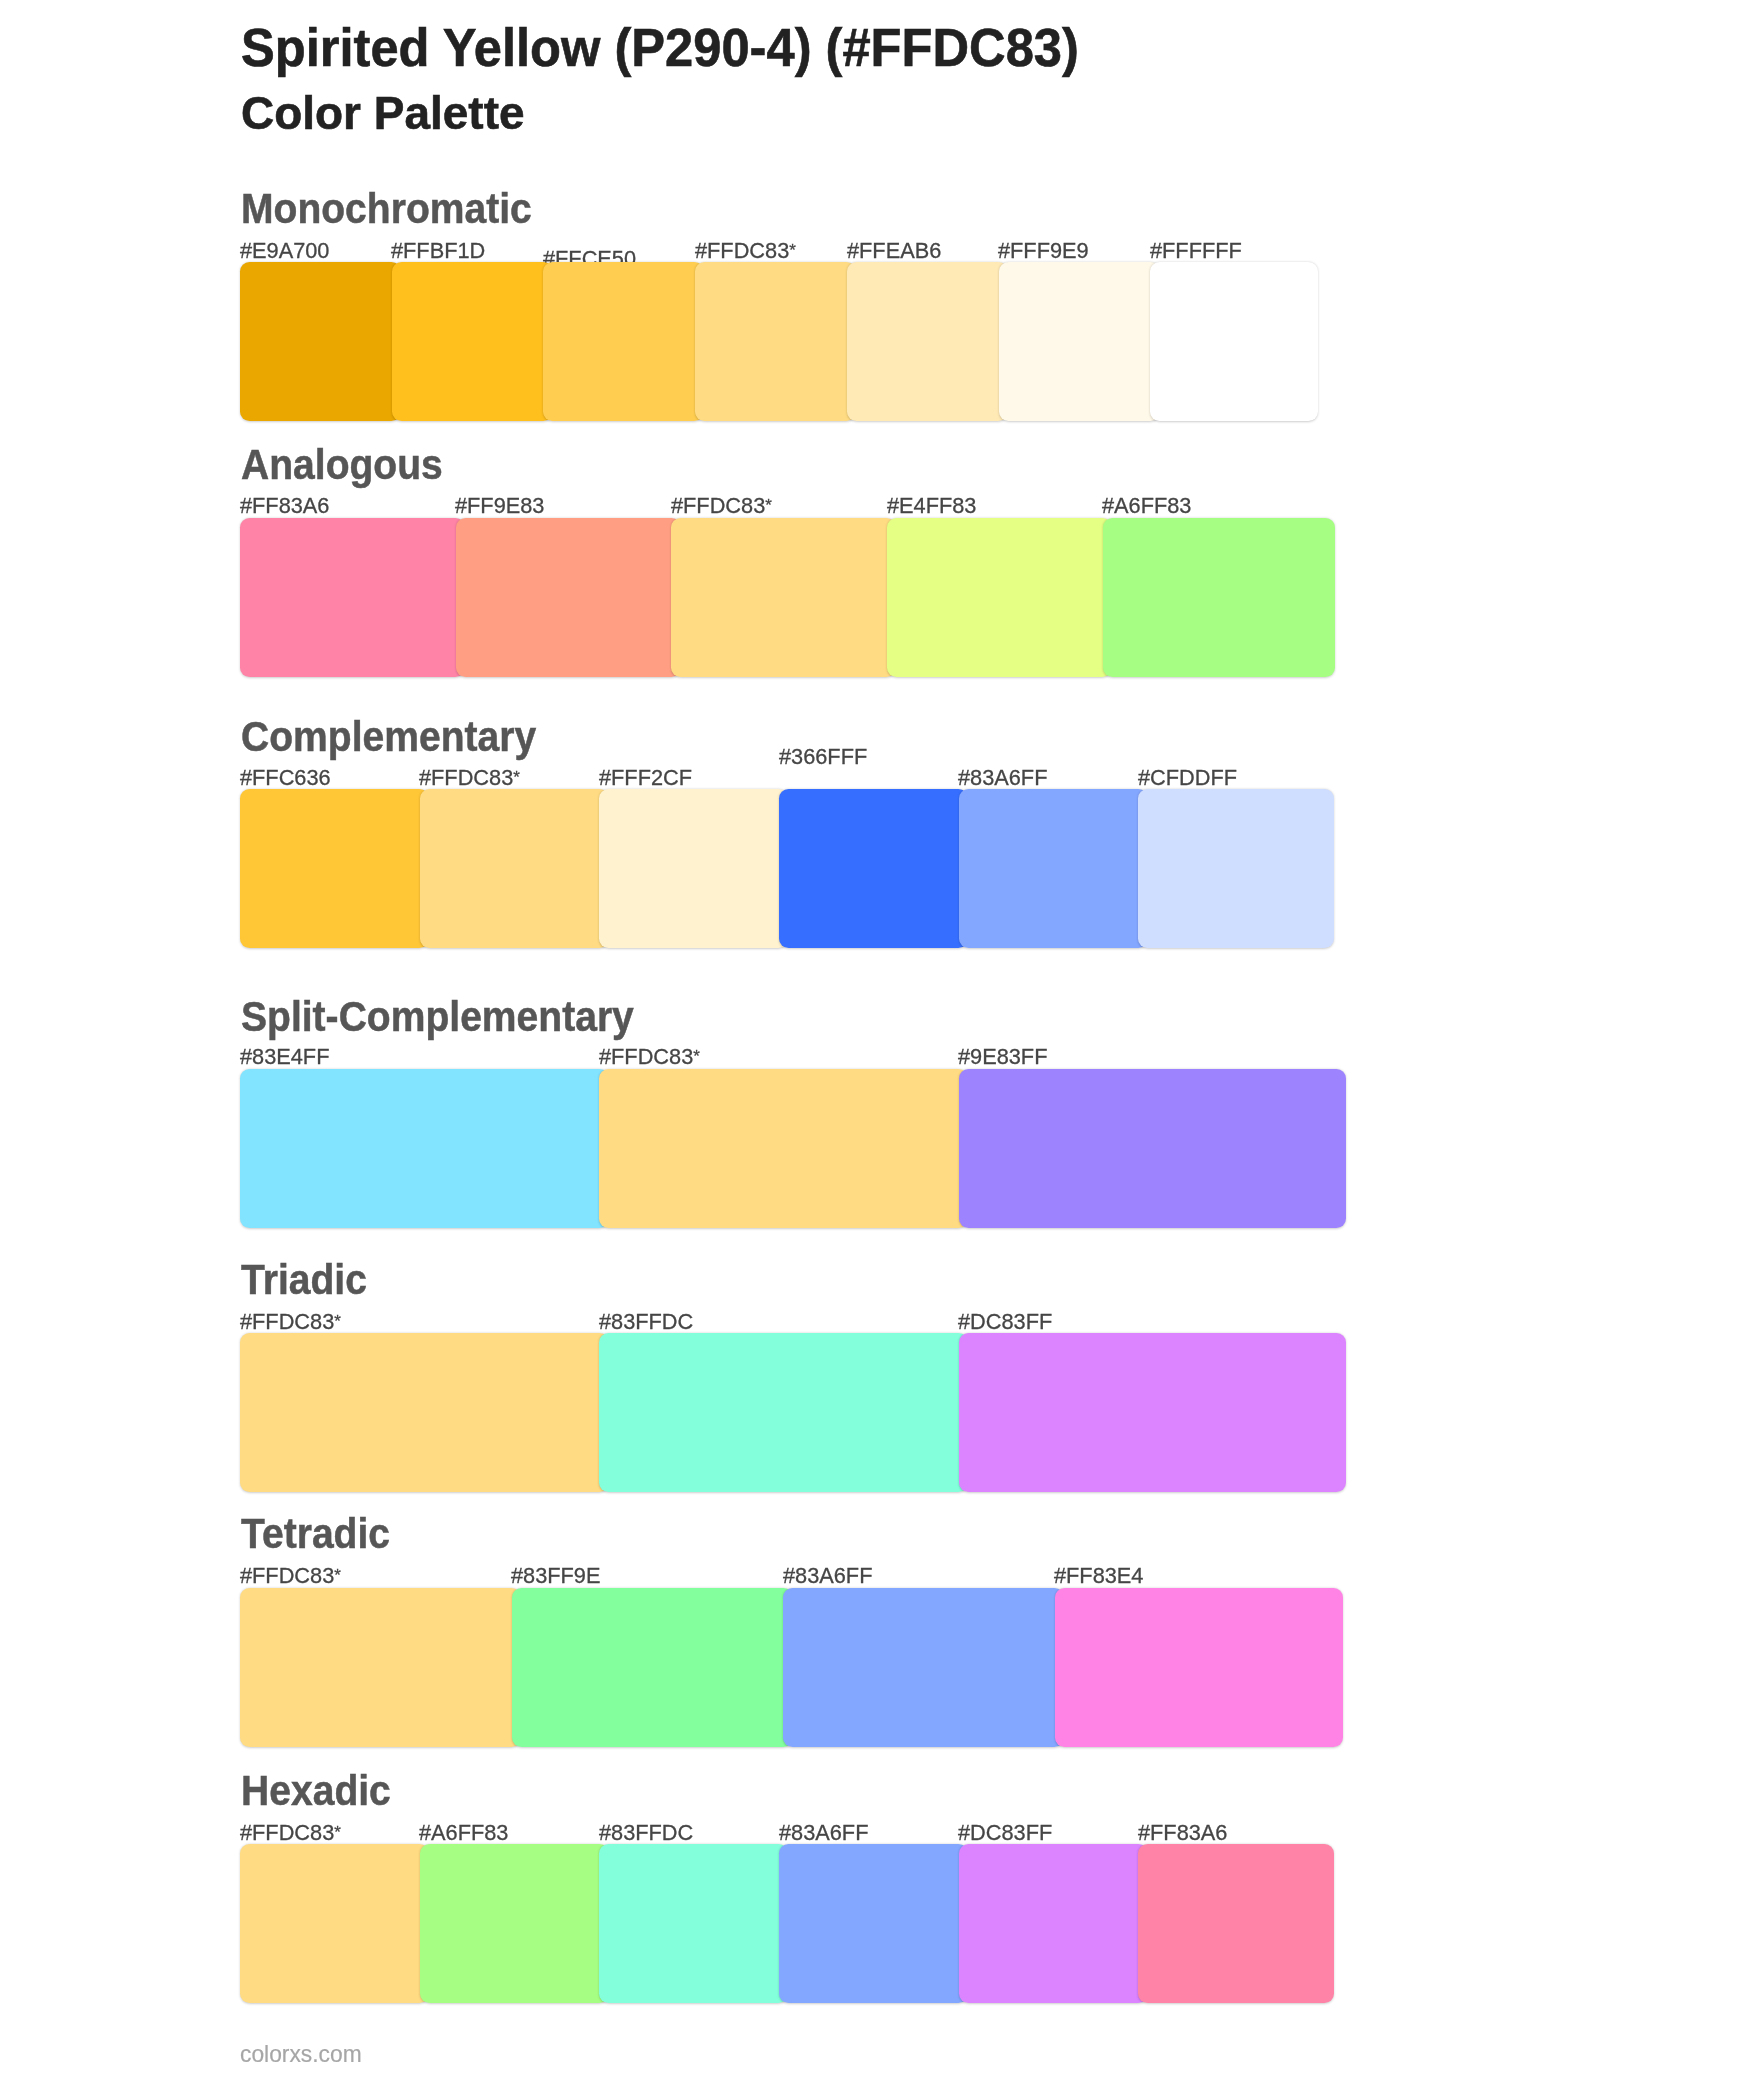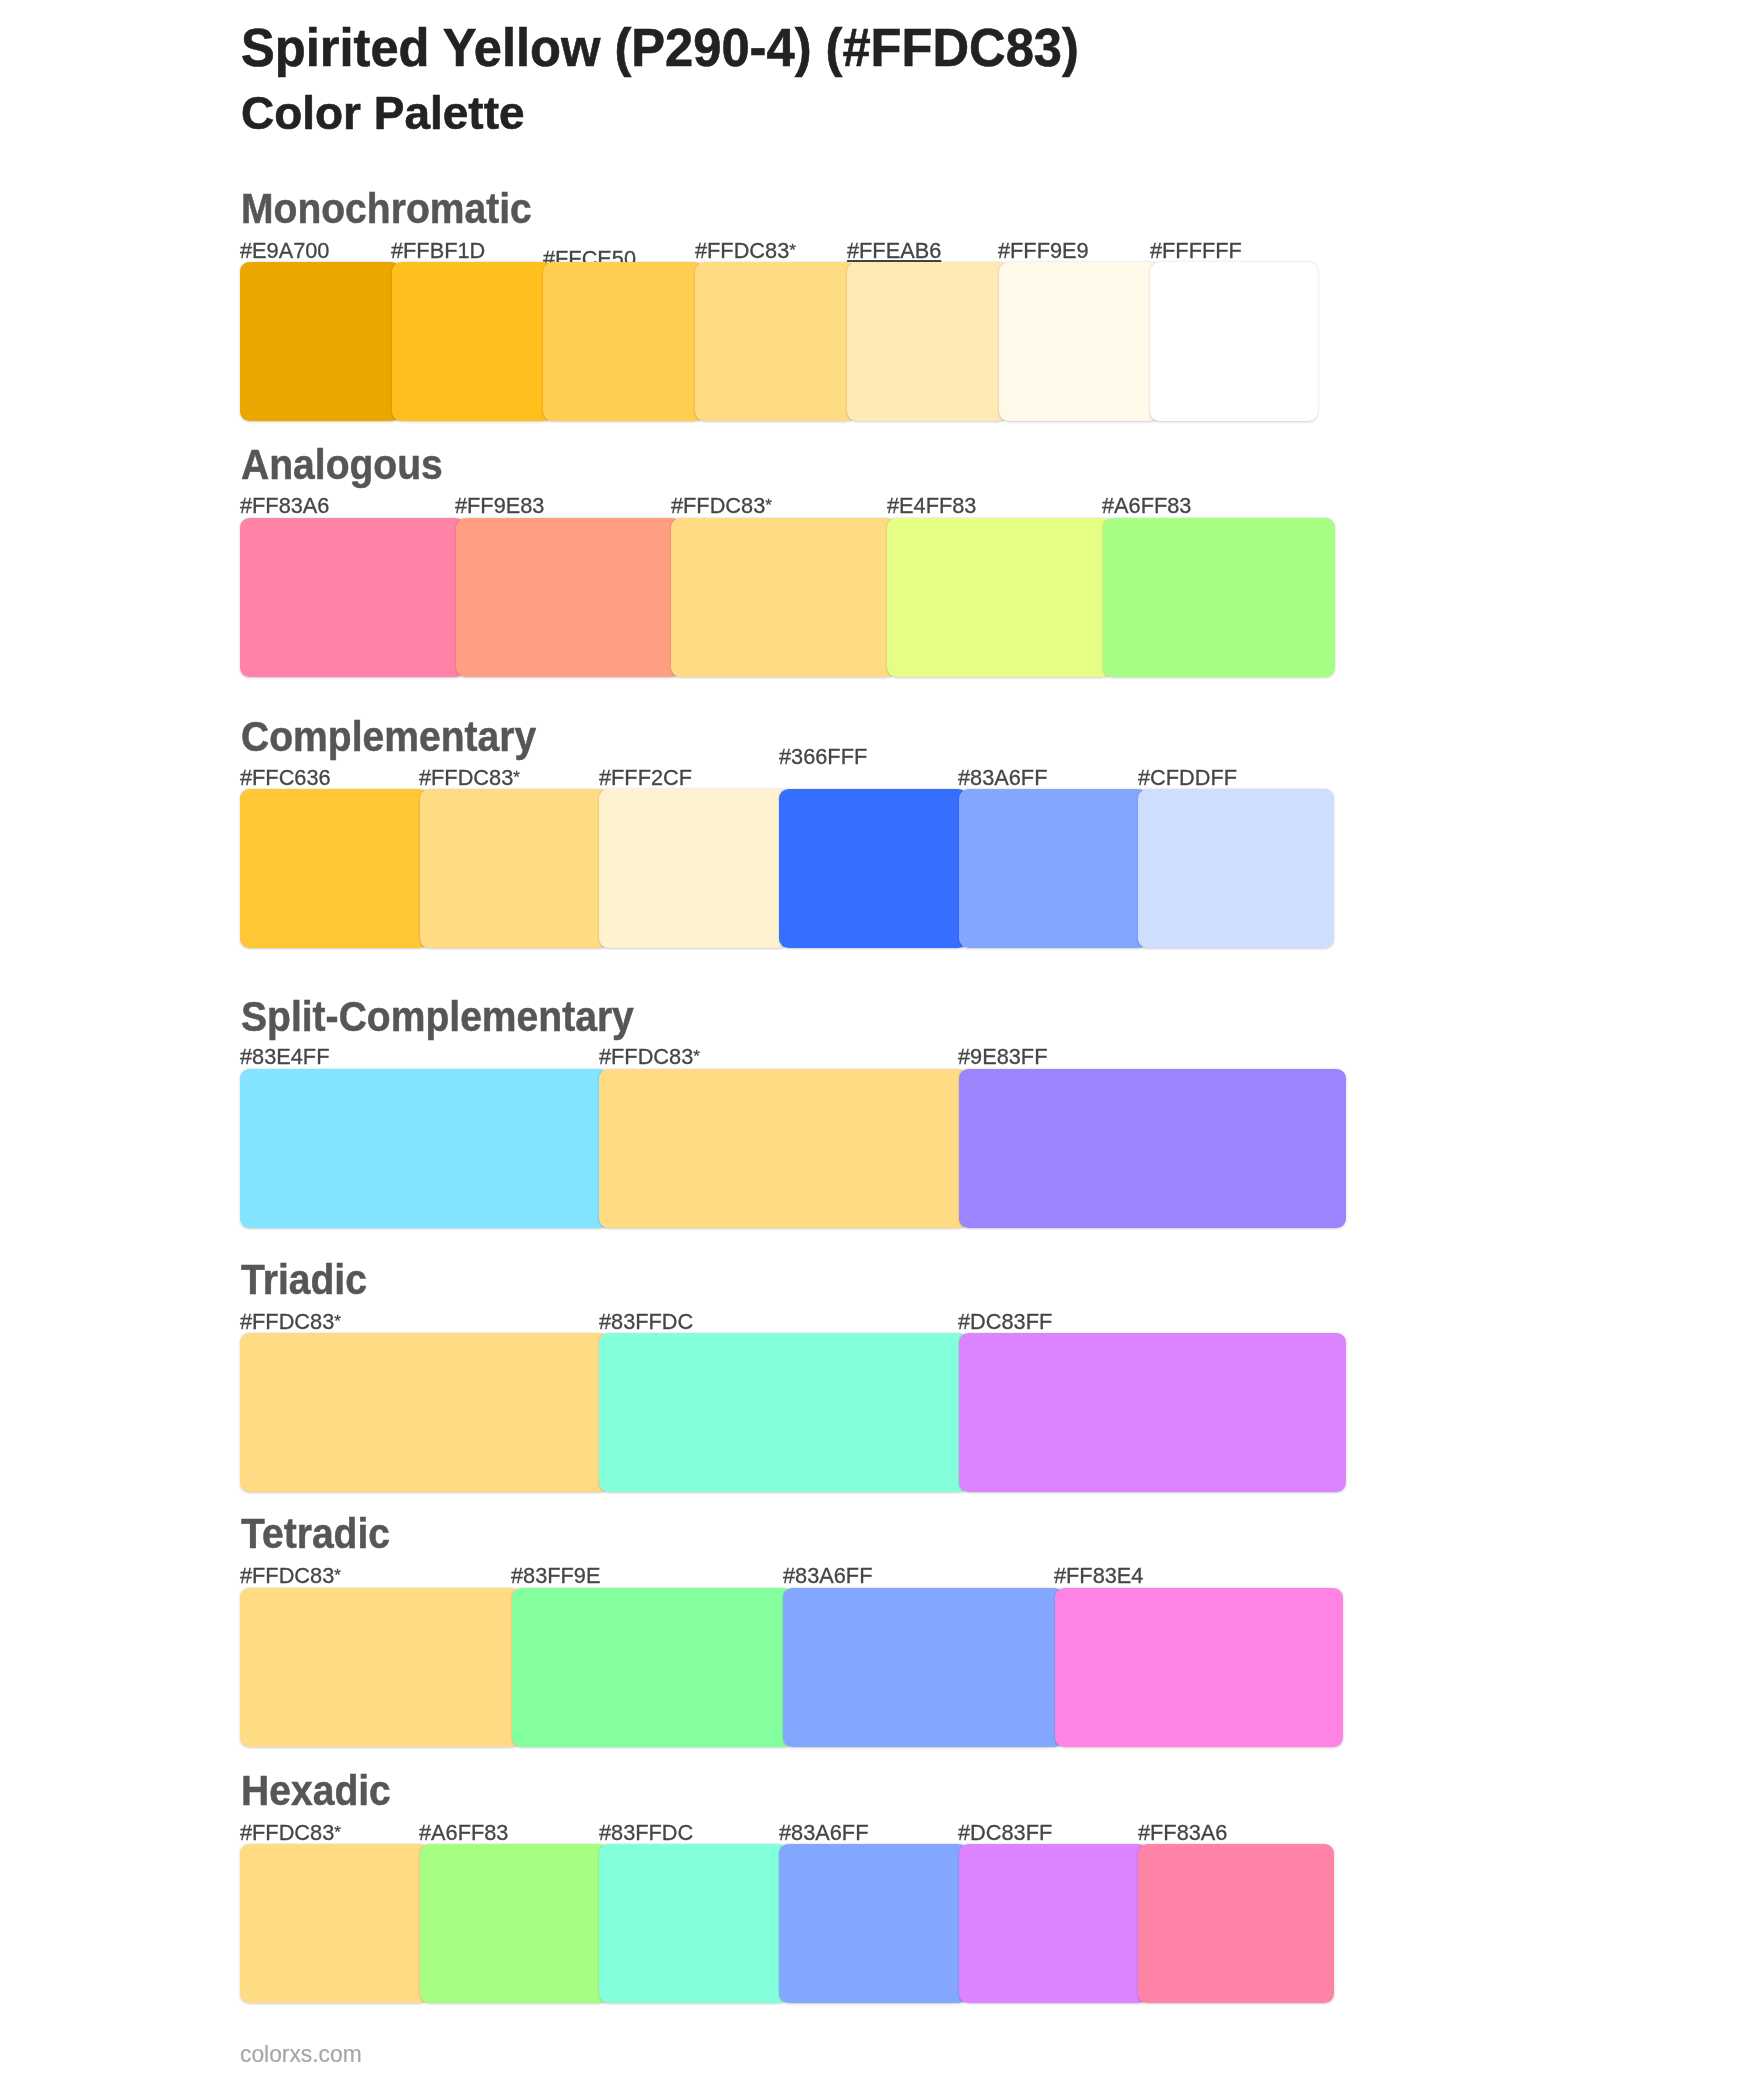--- a/index.html
+++ b/index.html
@@ -23,21 +23,21 @@
   <div class="title">
     <div class="t1" id="t1" style="top: 20px;">Spirited Yellow (P290-4) (#FFDC83)</div>
     <div class="t2" id="t2" style="top: 89px;">Color Palette</div>
   </div>
   <div id="sections">
       <div class="sec sec-h" style="top: 188px;">Monochromatic</div>
       <div class="lbl" style="left: 240px; top: 240px;">#E9A700</div>
       <div class="lbl" style="left: 391px; top: 240px;">#FFBF1D</div>
       <div class="lbl" style="left: 543px; top: 240px; margin-top: 8px;">#FFCE50</div>
       <div class="lbl" style="left: 695px; top: 240px;">#FFDC83<span class="star">*</span></div>
-      <div class="lbl" style="left: 847px; top: 240px; text-decoration: underline;">#FFEAB6</div>
+      <div class="lbl" style="left: 847px; top: 240px;">#FFEAB6</div>
       <div class="lbl" style="left: 998px; top: 240px;">#FFF9E9</div>
       <div class="lbl" style="left: 1150px; top: 240px;">#FFFFFF</div>
       <div class="row" style="top: 262px; height: 159px;">
         <div class="sw" style="left: 0px; width: 161px; height: 159px; background: rgb(233, 167, 0); z-index: 1;"></div>
         <div class="sw" style="left: 152px; width: 161px; height: 159px; background: rgb(255, 191, 29); z-index: 2;"></div>
         <div class="sw" style="left: 303px; width: 161px; height: 159px; background: rgb(255, 206, 80); z-index: 3;"></div>
         <div class="sw" style="left: 455px; width: 161px; height: 159px; background: rgb(255, 220, 131); z-index: 4;"></div>
         <div class="sw" style="left: 607px; width: 161px; height: 159px; background: rgb(255, 234, 182); z-index: 5;"></div>
         <div class="sw" style="left: 759px; width: 161px; height: 159px; background: rgb(255, 249, 233); z-index: 6;"></div>
         <div class="sw" style="left: 910px; width: 168px; height: 159px; background: rgb(255, 255, 255); z-index: 7;"></div>

